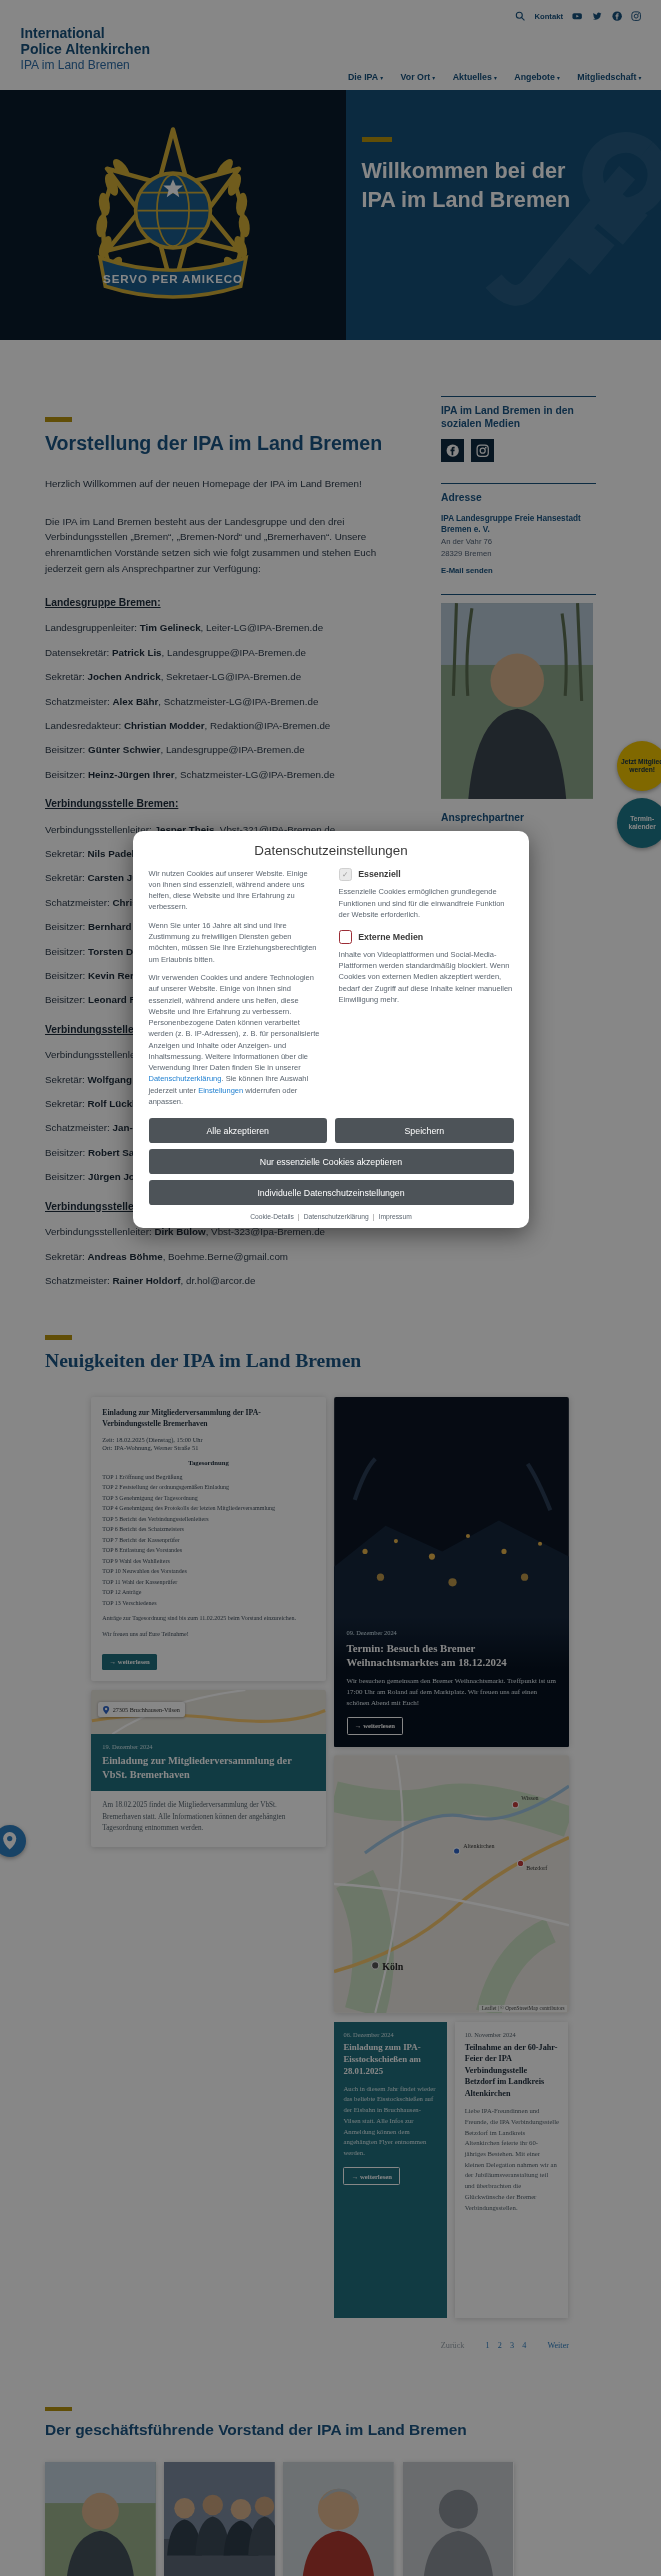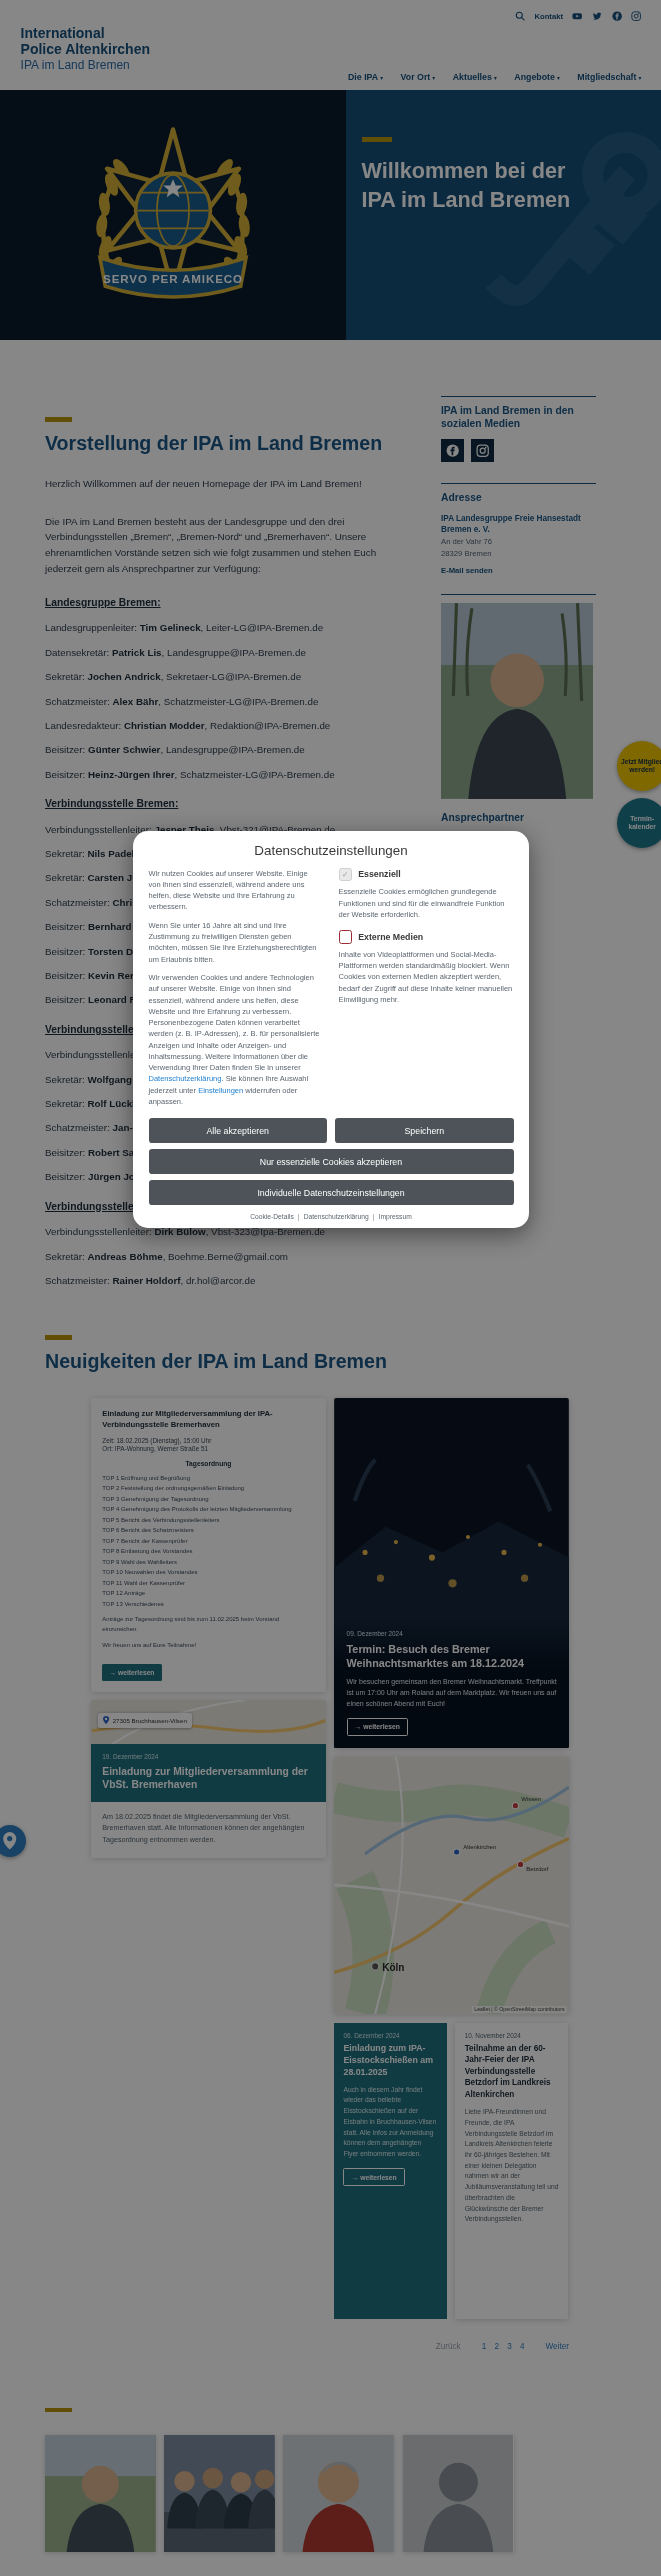--- a/index.html
+++ b/index.html
@@ -50,21 +50,21 @@
   .sb-role{color:#54657a;font-size:7.7px;margin-top:1px;}
   .sb-emblem{margin-top:14.4px;}
 
   
   .fab{position:absolute;border-radius:50%;display:flex;align-items:center;justify-content:center;text-align:center;font-weight:bold;z-index:30;box-shadow:0 1.5px 4.1px rgba(0,0,0,.35);}
   .fab-member{right:-5.2px;top:741px;width:50px;height:50px;background:#f2c400;color:#123046;font-size:6.7px;line-height:1.2;padding:3.1px;box-sizing:border-box;}
   .fab-termin{right:-5.2px;top:798px;width:50px;height:50px;background:#1d7a8c;color:#fff;font-size:6.7px;line-height:1.2;padding:3.1px;box-sizing:border-box;}
   .fab-access{left:-6.2px;top:1825px;width:32px;height:32px;background:#2f7fc1;}
 
   
-  .news{position:relative;background:#fff;padding-bottom:26px;}
+  .news{position:relative;background:#fff;padding-bottom:26px;font-family:Liberation Serif, serif;}
   .news-head{margin-left:45px;}
   .news-grid{width:478px;margin:25px auto 0;margin-left:91px;display:grid;grid-template-columns:235px 235px;gap:8.2px;align-items:start;}
   .card{background:#fff;box-shadow:0 1px 6.2px rgba(0,0,0,.18);border-radius:2.1px;overflow:hidden;}
   .card-pad{padding:11.3px;}
   .news-title{color:#1d2d3c;font-weight:bold;font-size:7.7px;line-height:1.4;margin:0 0 6.2px;}
   .news-meta{color:#3a4a5a;font-size:6.4px;margin:1px 0;}
   .ag-title{text-align:center;font-weight:bold;color:#1d2d3c;font-size:6.7px;margin:8.2px 0 5.2px;}
   .top-item{color:#3f4d5c;font-size:6px;line-height:1.75;}
   .closing{color:#3f4d5c;font-size:6px;margin-top:6.2px;line-height:1.6;}
   .btn-teal{display:inline-block;background:#20707f;color:#fff;font-size:6.7px;font-weight:bold;padding:4.6px 7.2px;border-radius:1.5px;margin-top:8.2px;text-decoration:none;}
@@ -99,21 +99,21 @@
   .pg-next{color:#2f7fc1;text-decoration:none;}
 
   
   .vorstand{padding:31px 0 0 45px;background:#fff;}
   .v-cards{display:flex;gap:8.2px;margin:23px 0 0 45px;}
   .v-card{width:111px;box-shadow:0 1px 5.2px rgba(0,0,0,.18);}
   .v-photo{height:117px;display:block;}
 
   
   .dim{position:absolute;left:0;top:0;width:662px;height:3091px;background:rgba(0,0,0,.47);z-index:40;}
-  .dialog{position:absolute;left:50%;top:831px;transform:translateX(-50%);width:396px;background:#fff;border-radius:15px;box-shadow:0 6.2px 23px rgba(0,0,0,.45);z-index:50;padding:12.4px 15.5px 8.2px;box-sizing:border-box;}
+  .dialog{position:absolute;left:50%;top:831px;transform:translateX(-50%);width:396px;background:#fff;border-radius:10px;box-shadow:0 6.2px 23px rgba(0,0,0,.45);z-index:50;padding:12.4px 15.5px 8.2px;box-sizing:border-box;}
   .dlg-title{text-align:center;font-size:13.4px;color:#3a3a3a;font-weight:400;margin:0 0 9.3px;}
   .dlg-cols{display:flex;gap:18.5px;}
   .dlg-left{width:47%;}
   .dlg-left p{font-size:7.5px;color:#5c6670;line-height:1.5;margin:0 0 7.2px;}
   .dlg-link{color:#1e7fd0;text-decoration:none;}
   .dlg-right{flex:1;}
   .opt-head{display:flex;align-items:center;gap:6.2px;font-weight:bold;font-size:8.8px;color:#3a3a3a;margin-bottom:5.2px;}
   .cb{width:13.4px;height:13.4px;border-radius:2.6px;box-sizing:border-box;flex:0 0 auto;}
   .cb.checked{background:#e9e9e9;border:0.5px solid #d0d0d0;color:#9a9a9a;display:flex;align-items:center;justify-content:center;font-size:7.7px;}
   .cb.unchecked{border:1.5px solid #9b2c35;background:#fff;}
@@ -494,20 +494,21 @@
           <a class="pg-num" href="#">2</a>
           <a class="pg-num" href="#">3</a>
           <a class="pg-num" href="#">4</a>
         </span>
       <a class="pg-next" href="#">Weiter</a>
     </div>
   </div>
 
   <div class="vorstand">
     <div class="goldbar"></div>
+    <h2 class="section" style="font-size:15.5px">Der geschäftsführende Vorstand der IPA im Land Bremen</h2>
   </div>
   <div class="v-cards">
     <div class="v-card">
       <svg class="v-photo" viewBox="0 0 216 228">
         <rect width="216" height="228" fill="#9db48f"></rect>
           <rect width="216" height="80" fill="#c2d2dd"></rect>
         <circle cx="108" cy="96" r="36" fill="#d9b38f"></circle>
           <path d="M108,134 q-56,8 -66,94 l132,0 q-10,-86 -66,-94" fill="#45515c"></path>
       </svg>
 

